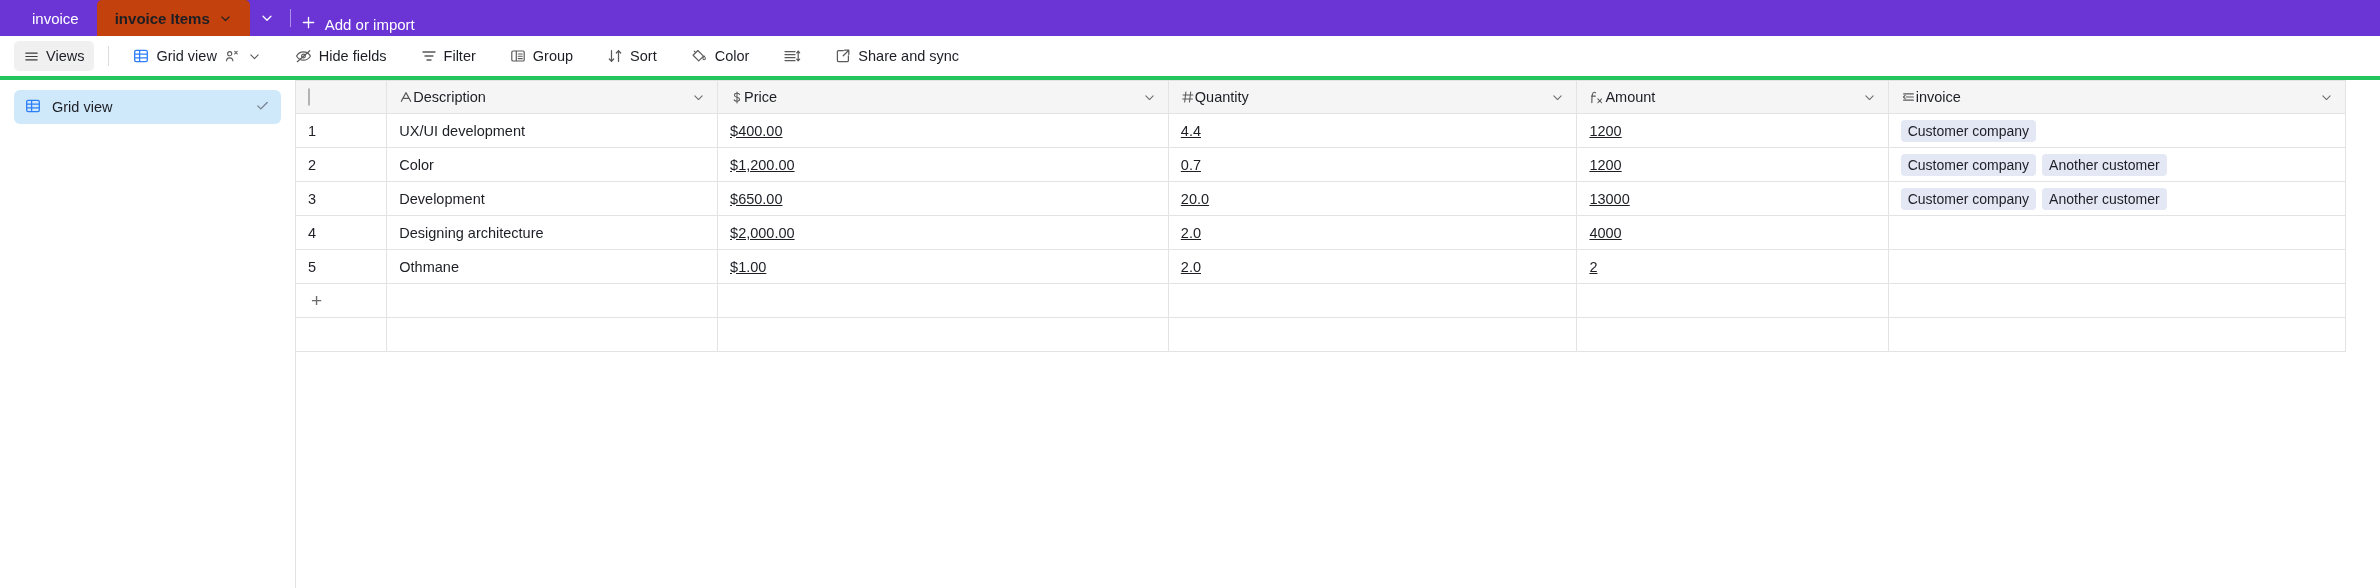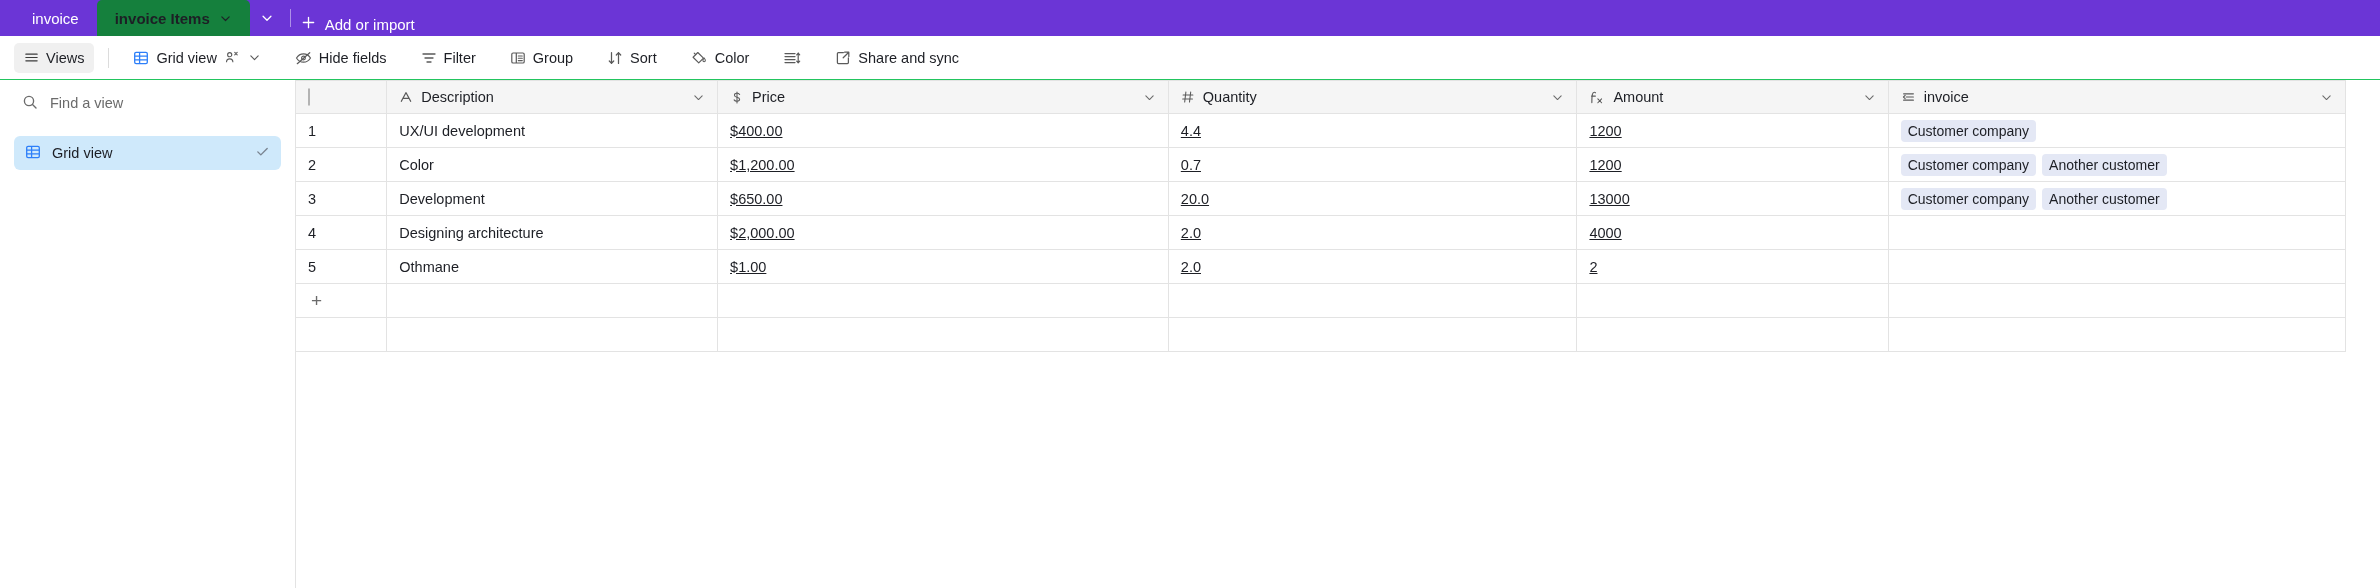--- a/index.html
+++ b/index.html
@@ -25,21 +25,21 @@
     display: flex;
     align-items: center;
     gap: 9px;
     padding: 0 18px;
     color: #ffffff;
     font-size: 15px;
     cursor: pointer;
     white-space: nowrap;
   }
   .tab.active {
-    background: #15803d;
+    background: #c2410c;
     color: #1d1f25;
     border-radius: 5px 5px 0 0;
     font-weight: bold;
   }
   .tab .chev { opacity: .95; display:flex; }
   .topbar-chev {
     width: 34px; height: 36px;
     display: flex; align-items: center; justify-content: center;
     cursor: pointer;
   }
@@ -52,21 +52,21 @@
     height: 24px;
     display: flex; align-items: center; gap: 9px;
     color: #fff; font-size: 15px;
     cursor: pointer; padding-right: 16px;
   }
 
   
   .toolbar {
     height: 44px;
     background: #ffffff;
-    border-bottom: 1px solid #22c55e;
+    border-bottom: 4px solid #22c55e;
     display: flex;
     align-items: center;
     padding: 8px 14px;
     gap: 2px;
   }
   .tb-btn {
     height: 30px;
     display: flex; align-items: center; gap: 7px;
     padding: 0 10px;
     border-radius: 5px;
@@ -140,21 +140,21 @@
     text-align: left;
     overflow: hidden;
     white-space: nowrap;
   }
   table.sheet thead th {
     background: #f5f5f5;
     border-top: 1px solid #e3e3e3;
     height: 33px;
   }
   .th-inner {
-    display: flex; align-items: center; gap: 8px; width: 100%;
+    display: flex; align-items: center; width: 100%;
   }
   .th-inner .name { flex: 1; }
   .th-icon { color: #5a5a5a; display: flex; align-items: center; }
   .th-chev { color: #6b6b6b; display: flex; align-items: center; }
 
   col.c-num   { width: 56px; }
   col.c-desc  { width: 204px; }
   col.c-price { width: 278px; }
   col.c-qty   { width: 252px; }
   col.c-amt   { width: 192px; }
@@ -342,29 +342,20 @@
         <path d="M9.6 2.2h4.2v4.2M13.8 2.2L8.2 7.8" fill="none" stroke="#5a5a5a" stroke-width="1.25" stroke-linecap="round" stroke-linejoin="round"></path>
       </svg>
     </span>
     <span>Share and sync</span>
   </div>
 </div>
 
 <div class="body">
 
   <div class="sidebar">
-    <div class="find-view">
-      <span>
-        <svg width="16" height="16" viewBox="0 0 16 16">
-          <circle cx="7" cy="7" r="4.6" fill="none" stroke="#6b6b6b" stroke-width="1.35"></circle>
-          <path d="M10.5 10.5L14 14" stroke="#6b6b6b" stroke-width="1.35" stroke-linecap="round"></path>
-        </svg>
-      </span>
-      <span>Find a view</span>
-    </div>
 
     <div class="view-item selected">
       <span>
         <svg width="16" height="16" viewBox="0 0 16 16">
           <rect x="1.7" y="2.4" width="12.6" height="11.2" rx="1.4" fill="none" stroke="#2d7ff9" stroke-width="1.3"></rect>
           <path d="M1.7 6.1h12.6M1.7 9.9h12.6M6.6 2.4v11.2" stroke="#2d7ff9" stroke-width="1.3"></path>
         </svg>
       </span>
       <span class="label">Grid view</span>
       <span>

